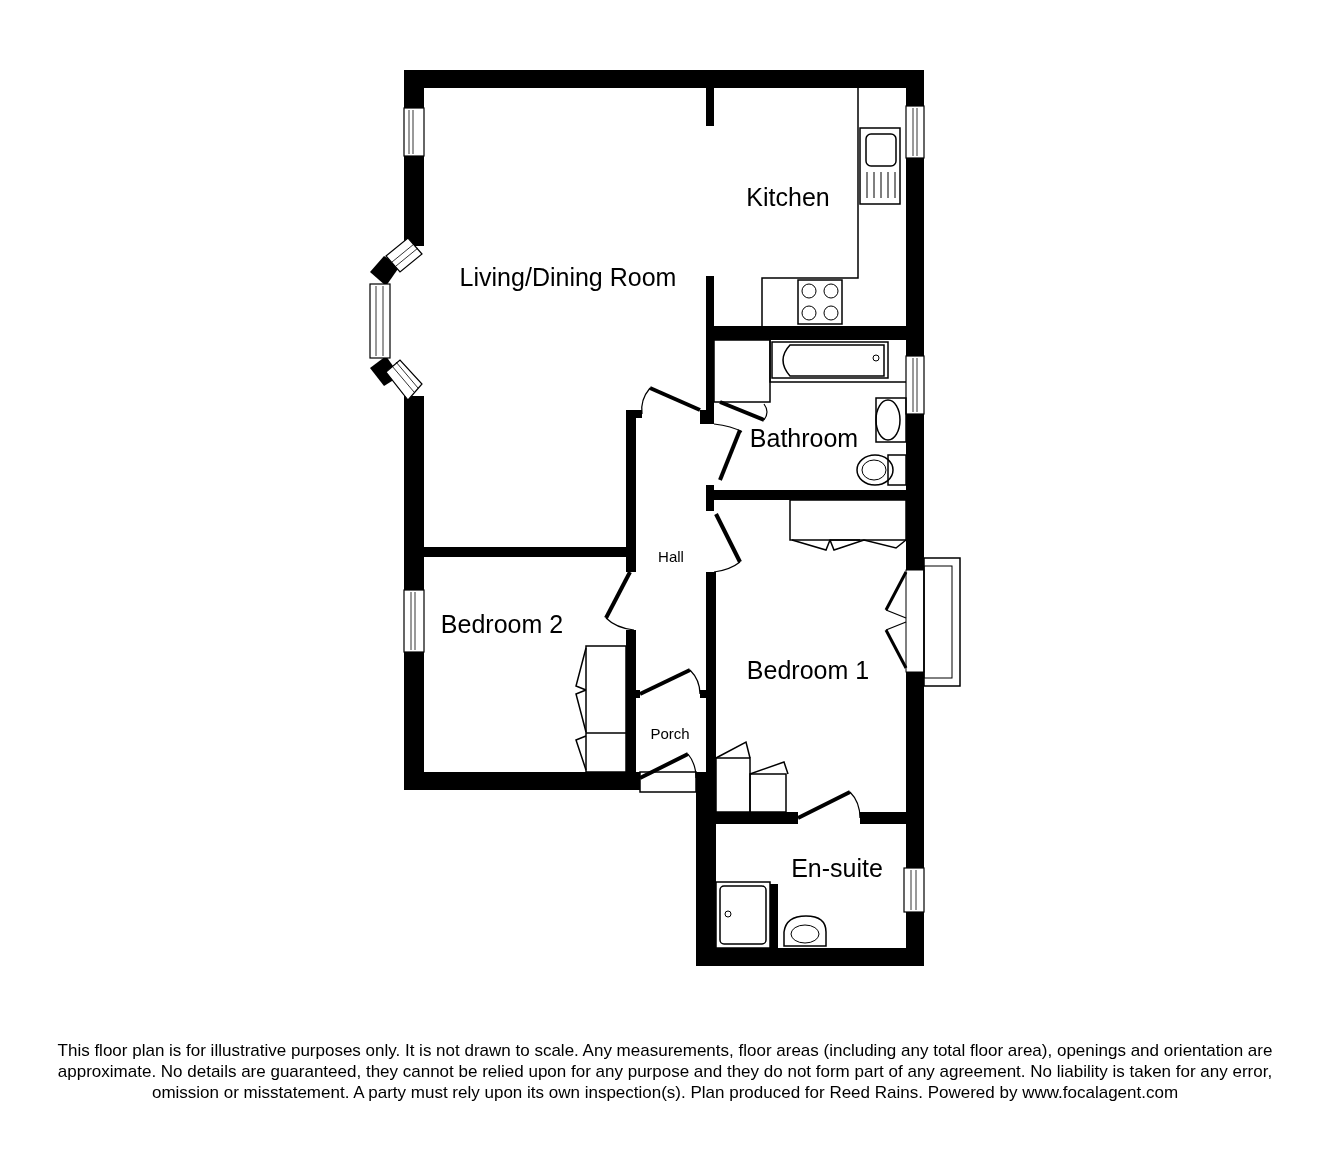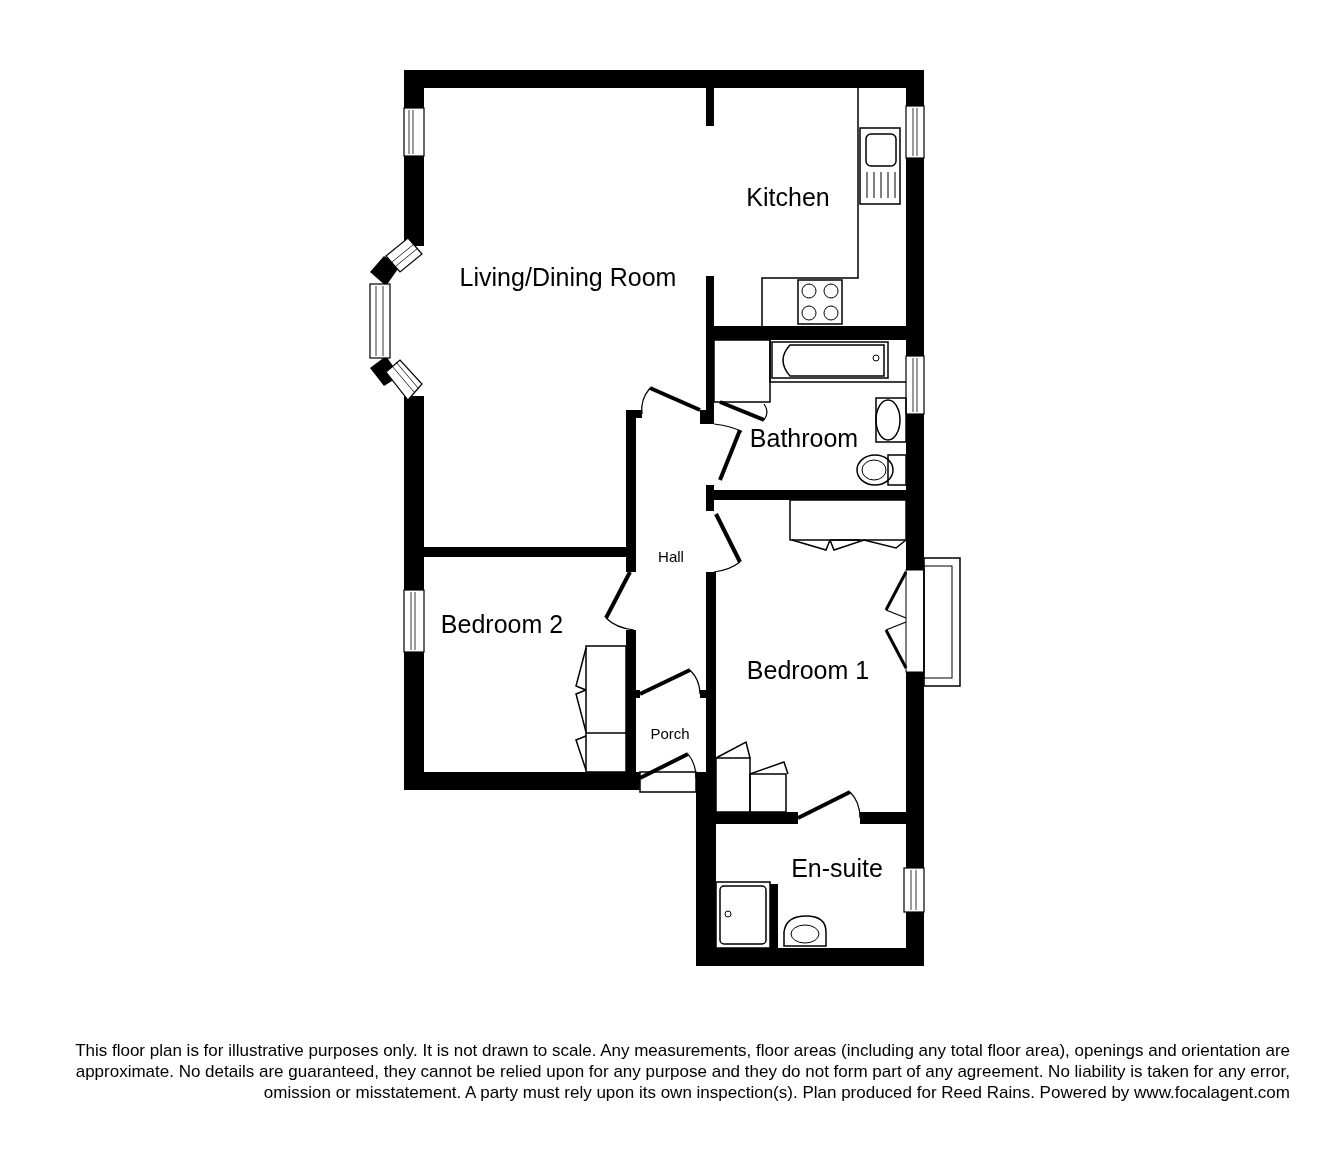--- a/index.html
+++ b/index.html
@@ -8,21 +8,21 @@
   .wall { fill:#000; }
   .thin { fill:none; stroke:#000; stroke-width:1.5; }
   .thin2 { fill:none; stroke:#000; stroke-width:1; }
   .door { fill:none; stroke:#000; stroke-width:4; }
   .arc { fill:none; stroke:#000; stroke-width:1.2; }
   .win { fill:#fff; stroke:#000; stroke-width:1.2; }
   .winIn { fill:none; stroke:#000; stroke-width:0.8; }
   .room-label { font-family:"Liberation Sans", sans-serif; fill:#000; }
   .big { font-size:25px; }
   .small { font-size:15px; }
-  #disclaimer { position:absolute; left:40px; top:1040px; width:1250px; text-align:right; font-size:17px; line-height:21px; color:#000; font-family:"Liberation Sans", sans-serif; }
+  #disclaimer { position:absolute; left:40px; top:1040px; width:1250px; text-align:center; font-size:17px; line-height:21px; color:#000; font-family:"Liberation Sans", sans-serif; }
 </style>
 </head>
 <body>
 
 <svg id="plan" viewBox="0 0 1328 1020" xmlns="http://www.w3.org/2000/svg">
 
   <g>
 
     <rect class="wall" x="404" y="70" width="520" height="18"></rect>
 

